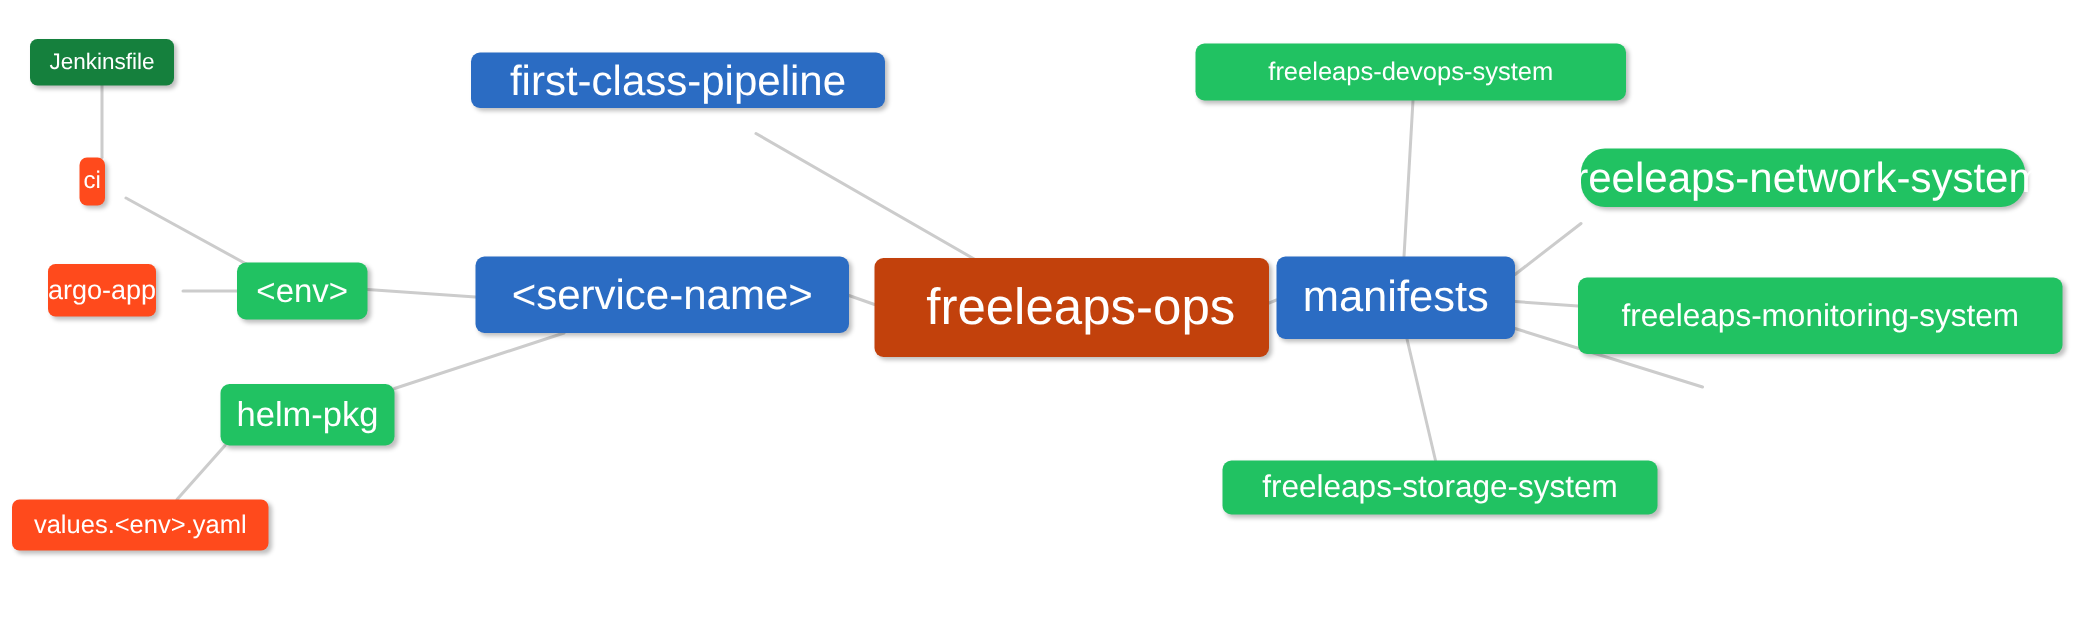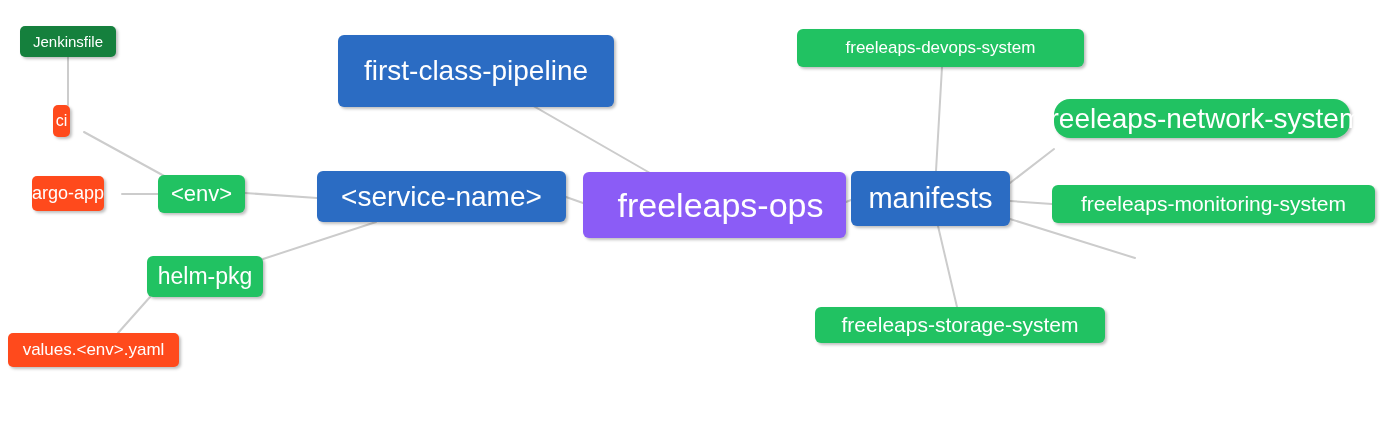--- a/index.html
+++ b/index.html
@@ -31,36 +31,36 @@
     border-radius: 6px;
     box-shadow: 2px 2px 3px rgba(0,0,0,0.25);
     white-space: nowrap;
     box-sizing: border-box;
     cursor: default;
   }
   .c-blue   { background: #2b6cc3; }
   .c-green  { background: #21c262; }
   .c-red    { background: #ff4a1c; }
   .c-orange { background: #15803d; }
-  .c-dark   { background: #8b5cf6; padding-left: 12px; }
+  .c-dark   { background: #c2410c; padding-left: 12px; }
 
   
   #n-jenkinsfile          { left:20px;   top:26px;  width:96px;  height:31px; font-size:15px; border-radius:5px; }
   #n-ci                   { left:53px;   top:105px; width:17px;  height:32px; font-size:16px; border-radius:5px; }
   #n-argo-app             { left:32px;   top:176px; width:72px;  height:35px; font-size:18px; border-radius:5px; }
   #n-env                  { left:158px;  top:175px; width:87px;  height:38px; font-size:22px; }
   #n-helm-pkg             { left:147px;  top:256px; width:116px; height:41px; font-size:23px; }
   #n-values-env-yaml      { left:8px;    top:333px; width:171px; height:34px; font-size:17px; border-radius:5px; }
-  #n-first-class-pipeline { left:314px;  top:35px;  width:276px; height:72px; font-size:28px;margin-left:24px; }
+  #n-first-class-pipeline { left:314px;  top:35px;  width:276px; height:37px; font-size:28px; }
   #n-service-name         { left:317px;  top:171px; width:249px; height:51px; font-size:28px; }
   #n-freeleaps-ops        { left:583px;  top:172px; width:263px; height:66px; font-size:34px; }
   #n-manifests            { left:851px;  top:171px; width:159px; height:55px; font-size:29px; }
   #n-devops-system        { left:797px;  top:29px;  width:287px; height:38px; font-size:17px; }
   #n-network-system       { left:1054px; top:99px; width:296px; height:39px; font-size:28px;border-radius:16px; }
-  #n-monitoring-system    { left:1052px; top:185px; width:323px; height:38px; font-size:21px;text-align:right; }
+  #n-monitoring-system    { left:1052px; top:185px; width:323px; height:51px; font-size:21px;text-align:right; }
   #n-controls-system      { left:1059px; top:257px; width:296px; height:38px; font-size:21px; }
   #n-storage-system       { left:815px;  top:307px; width:290px; height:36px; font-size:21px; }
 </style>
 </head>
 <body>
 
 <div class="canvas">
 
   <svg class="edges" viewBox="0 0 1390 421" stroke="#cccccc" stroke-width="2" stroke-linecap="round" fill="none">
     <line x1="68" y1="57" x2="68" y2="105"></line>

